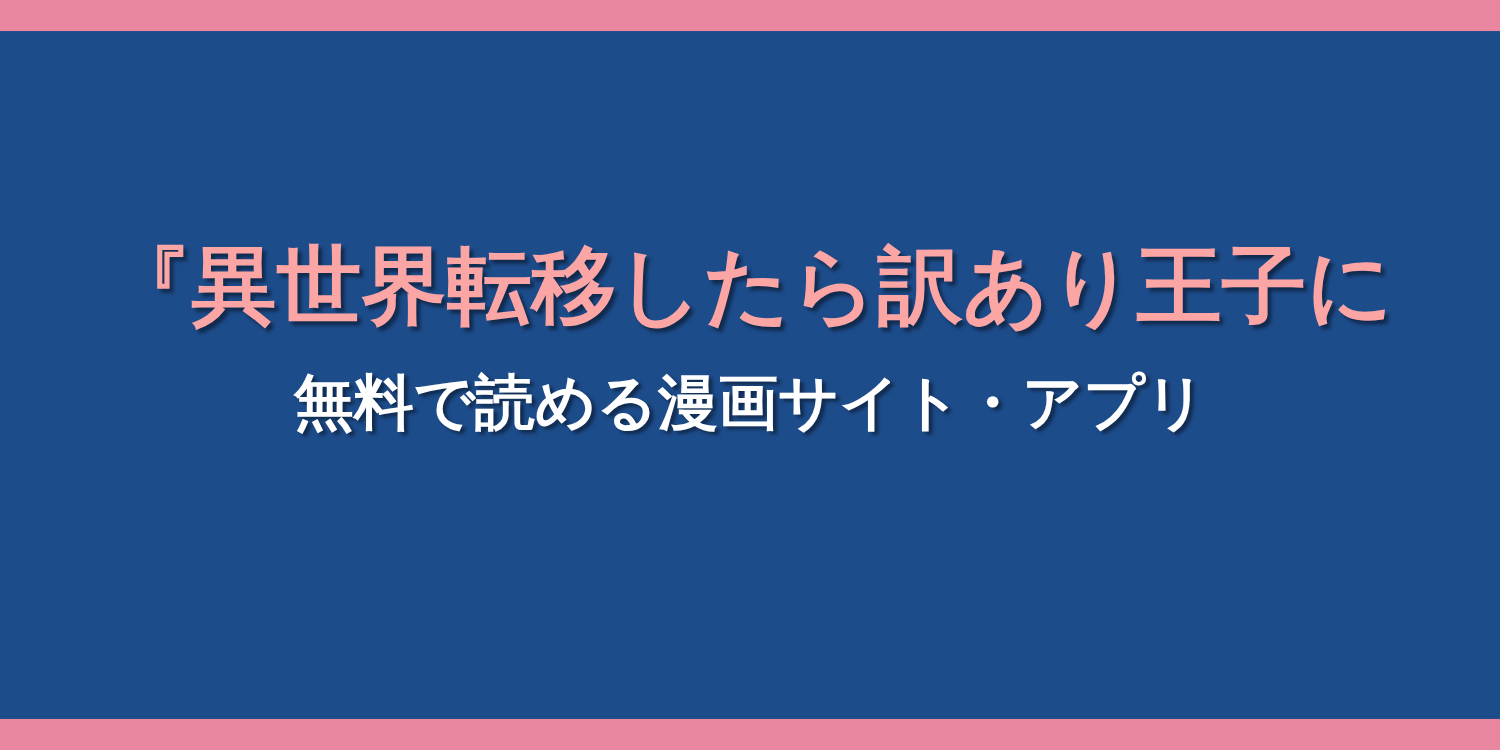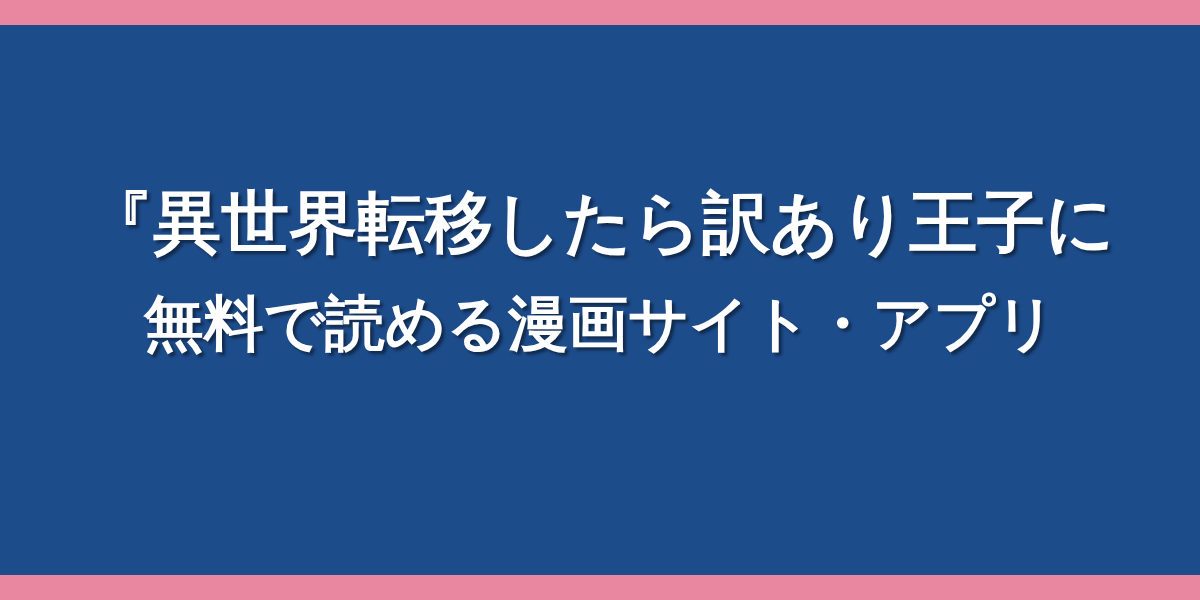--- a/index.html
+++ b/index.html
@@ -49,38 +49,38 @@
 
   .content {
     width: 100%;
     text-align: center;
     transform: translateY(-30px);
   }
 
   .title {
     margin: 0;
     padding: 0;
-    color: #ffffff;
+    color: #fca5a5;
     font-size: 68px;
     font-weight: 700;
     line-height: 1.23;
     letter-spacing: 0px;
     text-shadow: 3px 3px 3px rgba(0, 0, 0, 0.45);
     white-space: nowrap;
   }
 
   .title-line {
     display: block;
   }
 
   .subtitle {
     margin: 22px 0 0 0;
     padding: 0;
     color: #ffffff;
-    font-size: 60px;
+    font-size: 48px;
     font-weight: 700;
     line-height: 1.2;
     letter-spacing: 0px;
     text-shadow: 3px 3px 3px rgba(0, 0, 0, 0.45);
     white-space: nowrap;
   }
 </style>
 </head>
 <body>
 

